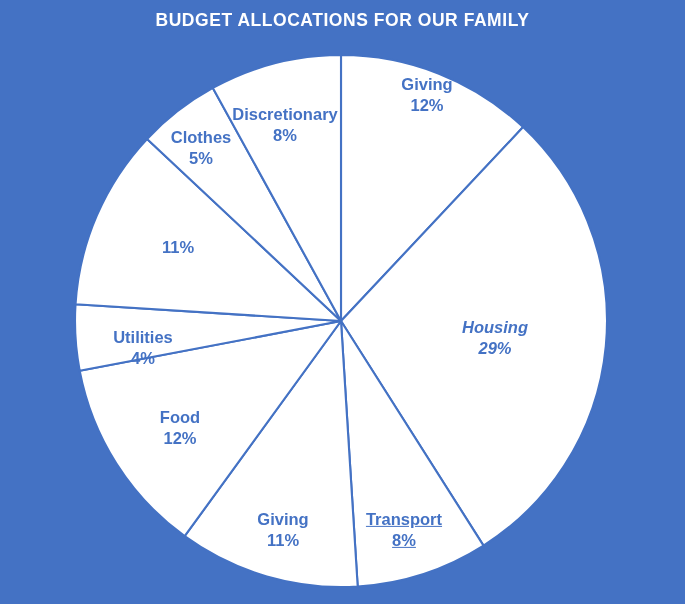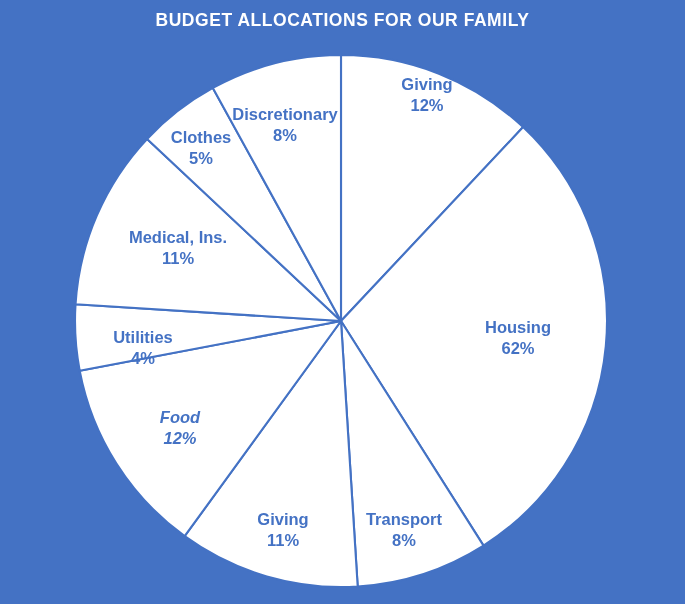--- a/index.html
+++ b/index.html
@@ -81,42 +81,41 @@
         <path d="M 341 321 L 147.09 138.91 A 266 266 0 0 1 212.85 87.90 Z" class="slice-path"></path>
         <path d="M 341 321 L 212.85 87.90 A 266 266 0 0 1 341.00 55.00 Z" class="slice-path"></path>
       </g>
   </svg>
 
   <div id="labels-layer">
       <div class="slice-label" style="left: 427px; top: 95px;">
         <span class="lbl-name">Giving</span>
         <span class="lbl-pct">12%</span>
       </div>
-      <div class="slice-label" style="left: 518px; top: 338px;">
+      <div class="slice-label" style="left: 495px; top: 338px; font-style: italic;">
         <span class="lbl-name">Housing</span>
-        <span class="lbl-pct">62%</span>
+        <span class="lbl-pct">29%</span>
       </div>
-      <div class="slice-label" style="left: 404px; top: 530px;">
+      <div class="slice-label" style="left: 404px; top: 530px; text-decoration: underline;">
         <span class="lbl-name">Transport</span>
         <span class="lbl-pct">8%</span>
       </div>
       <div class="slice-label" style="left: 283px; top: 530px;">
         <span class="lbl-name">Giving</span>
         <span class="lbl-pct">11%</span>
       </div>
-      <div class="slice-label" style="left: 180px; top: 428px; font-style: italic;">
+      <div class="slice-label" style="left: 180px; top: 428px;">
         <span class="lbl-name">Food</span>
         <span class="lbl-pct">12%</span>
       </div>
       <div class="slice-label" style="left: 143px; top: 348px;">
         <span class="lbl-name">Utilities</span>
         <span class="lbl-pct">4%</span>
       </div>
       <div class="slice-label" style="left: 178px; top: 248px;">
-        <span class="lbl-name">Medical, Ins.</span>
         <span class="lbl-pct">11%</span>
       </div>
       <div class="slice-label" style="left: 201px; top: 148px; text-align: center;">
         <span class="lbl-name">Clothes</span>
         <span class="lbl-pct">5%</span>
       </div>
       <div class="slice-label" style="left: 285px; top: 97px; margin-top: 28px;">
         <span class="lbl-name">Discretionary</span>
         <span class="lbl-pct">8%</span>
       </div>

